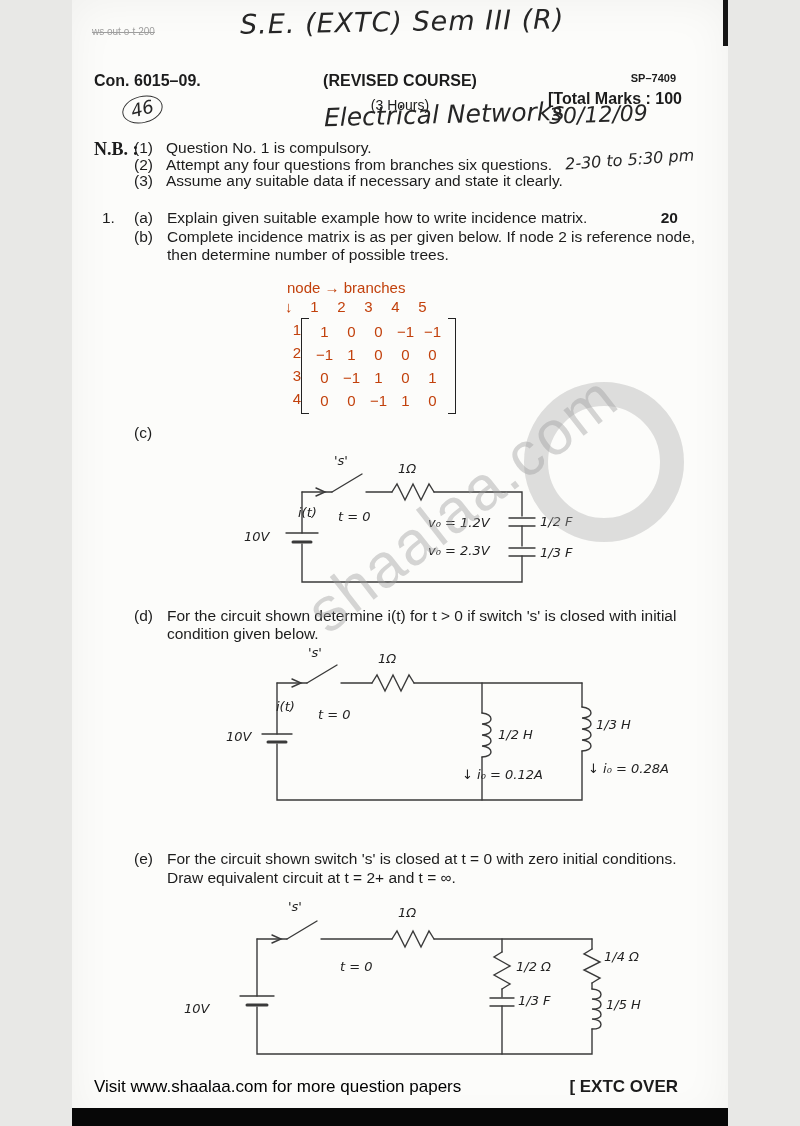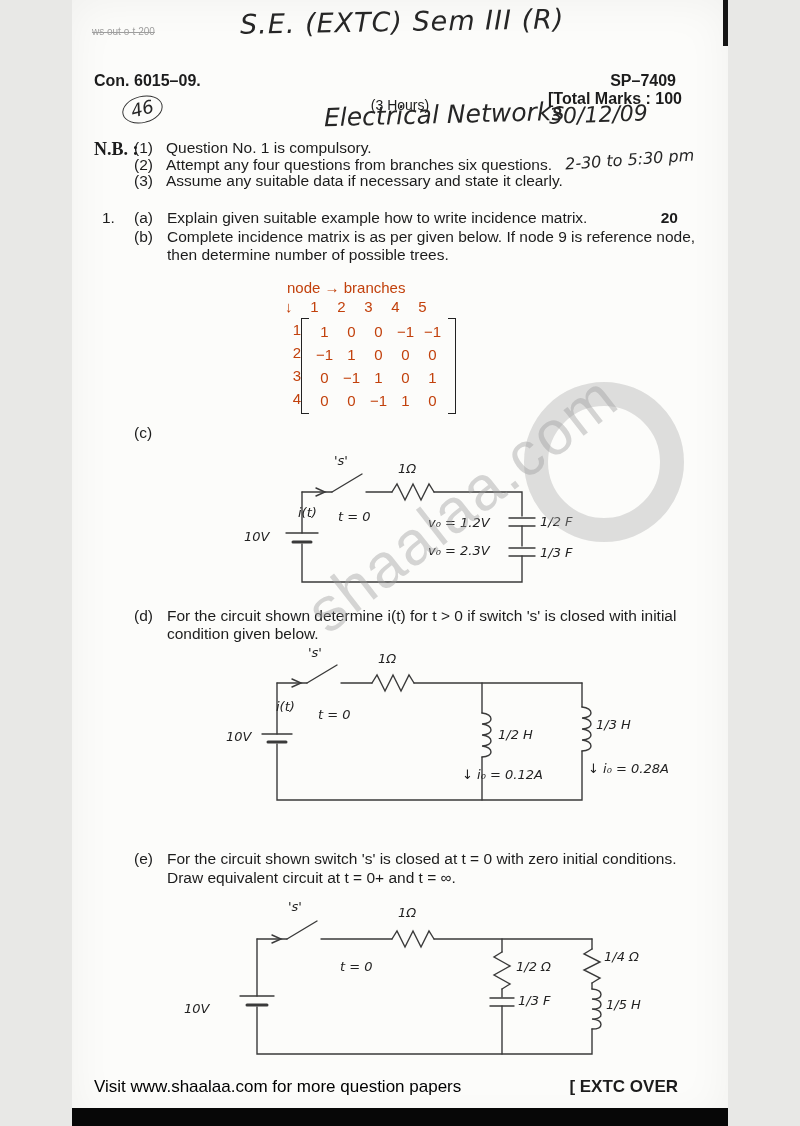--- a/index.html
+++ b/index.html
@@ -9,21 +9,21 @@
     font-family:"Liberation Sans", sans-serif; color:#1c1c1c;
     box-shadow: inset 0 0 45px rgba(0,0,0,0.05);
   }
   .abs { position:absolute; }
   .hw { font-family:"DejaVu Sans", sans-serif; font-style:italic; color:#262626; }
 
   .artifact { left:20px; top:26px; font-size:10px; color:#888; text-decoration:line-through; opacity:.8; }
   .hw-title { left:168px; top:6px; font-size:27px; letter-spacing:1px; transform:rotate(-1deg); }
   .con { left:22px; top:72px; font-weight:bold; font-size:16px; }
   .revised { left:0; right:0; top:72px; text-align:center; font-weight:bold; font-size:16px; }
-  .code { right:52px; top:72px; font-weight:bold; font-size:16px; }
+  .code { right:52px; top:72px; font-weight:bold; font-size:11px; }
   .hours { left:0; right:0; top:97px; text-align:center; font-size:14px; }
   .total-marks { right:46px; top:90px; font-weight:bold; font-size:16px; }
   .subject { left:252px; top:100px; font-size:25px; transform:rotate(-1.5deg); }
   .date { right:80px; top:102px; font-size:22px; transform:rotate(-2deg); }
   .circled { left:50px; top:96px; font-size:18px; border:1.6px solid #333; border-radius:50%; padding:1px 8px 3px; transform:rotate(-14deg); }
   .time { right:34px; top:150px; font-size:16px; transform:rotate(-4deg); }
 
   .nb-label { left:22px; top:139px; font-weight:bold; font-size:18px;font-family:Liberation Serif, serif; }
   .nb-item { left:62px; font-size:15.5px; }
   .nb-item .nb-num { display:inline-block; width:32px; }
@@ -73,20 +73,21 @@
   .edge-sliver { right:0; top:0; width:5px; height:46px; background:#151515; }
 </style>
 </head>
 <body>
 
 <div class="page">
 
   <div class="abs artifact">ws out o-t 200</div>
   <div class="abs hw hw-title">S.E. (EXTC) Sem III (R)</div>
   <div class="abs con">Con. 6015–09.</div>
+  <div class="abs revised">(REVISED COURSE)</div>
   <div class="abs code">SP–7409</div>
   <div class="abs hours">(3 Hours)</div>
   <div class="abs total-marks">[Total Marks : 100</div>
   <div class="abs hw subject">Electrical Networks</div>
   <div class="abs hw date">30/12/09</div>
   <div class="abs hw circled">46</div>
   <div class="abs hw time">2-30 to 5:30 pm</div>
 
   <div class="abs nb-label">N.B. :</div>
   <div class="abs nb-item nb-1">
@@ -99,21 +100,21 @@
     <span class="nb-num">(3)</span><span>Assume any suitable data if necessary and state it clearly.</span>
   </div>
 
   <div class="abs qtext q1-num">1.</div>
   <div class="abs qtext marks20">20</div>
 
   <div class="abs qtext qlabel ya">(a)</div>
   <div class="abs qtext qbody ya">Explain given suitable example how to write incidence matrix.</div>
 
   <div class="abs qtext qlabel yb1">(b)</div>
-  <div class="abs qtext qbody yb1">Complete incidence matrix is as per given below. If node 9 is reference node,</div>
+  <div class="abs qtext qbody yb1">Complete incidence matrix is as per given below. If node 2 is reference node,</div>
   <div class="abs qtext qbody yb2">then determine number of possible trees.</div>
 
   <div class="abs matrix-wrap">
     <div class="m-header">node → branches</div>
     <div class="m-cols">
       <span class="m-arrow">↓</span>
       <span class="m-col">1</span>
       <span class="m-col">2</span>
       <span class="m-col">3</span>
       <span class="m-col">4</span>
@@ -220,21 +221,21 @@
       <text x="276" y="94">1/2 H</text>
       <text x="240" y="134" font-size="12">↓ i₀ = 0.12A</text>
       <text x="374" y="84">1/3 H</text>
       <text x="366" y="128" font-size="12">↓ i₀ = 0.28A</text>
       <text x="4" y="96">10V</text>
     </g>
   </svg>
 
   <div class="abs qtext qlabel ye1">(e)</div>
   <div class="abs qtext qbody ye1">For the circuit shown switch 's' is closed at t = 0 with zero initial conditions.</div>
-  <div class="abs qtext qbody ye2">Draw equivalent circuit at t = 0+ and t = ∞.</div>
+  <div class="abs qtext qbody ye2">Draw equivalent circuit at t = 2+ and t = ∞.</div>
 
   <svg class="abs svg-e" width="540" height="170" viewBox="0 0 540 170">
     <g stroke="#3a3a3a" stroke-width="1.4" fill="none" stroke-linecap="round">
       <path d="M85,42 H115"></path>
       <path d="M115,42 L145,24"></path>
       <path d="M149,42 H220"></path>
       <path d="M220,42 l5,-8 l8,16 l8,-16 l8,16 l8,-16 l5,8"></path>
       <path d="M262,42 H420"></path>
       <path d="M330,42 V55"></path>
       <path d="M330,55 l-8,5 l16,9 l-16,9 l16,9 l-8,5"></path>

